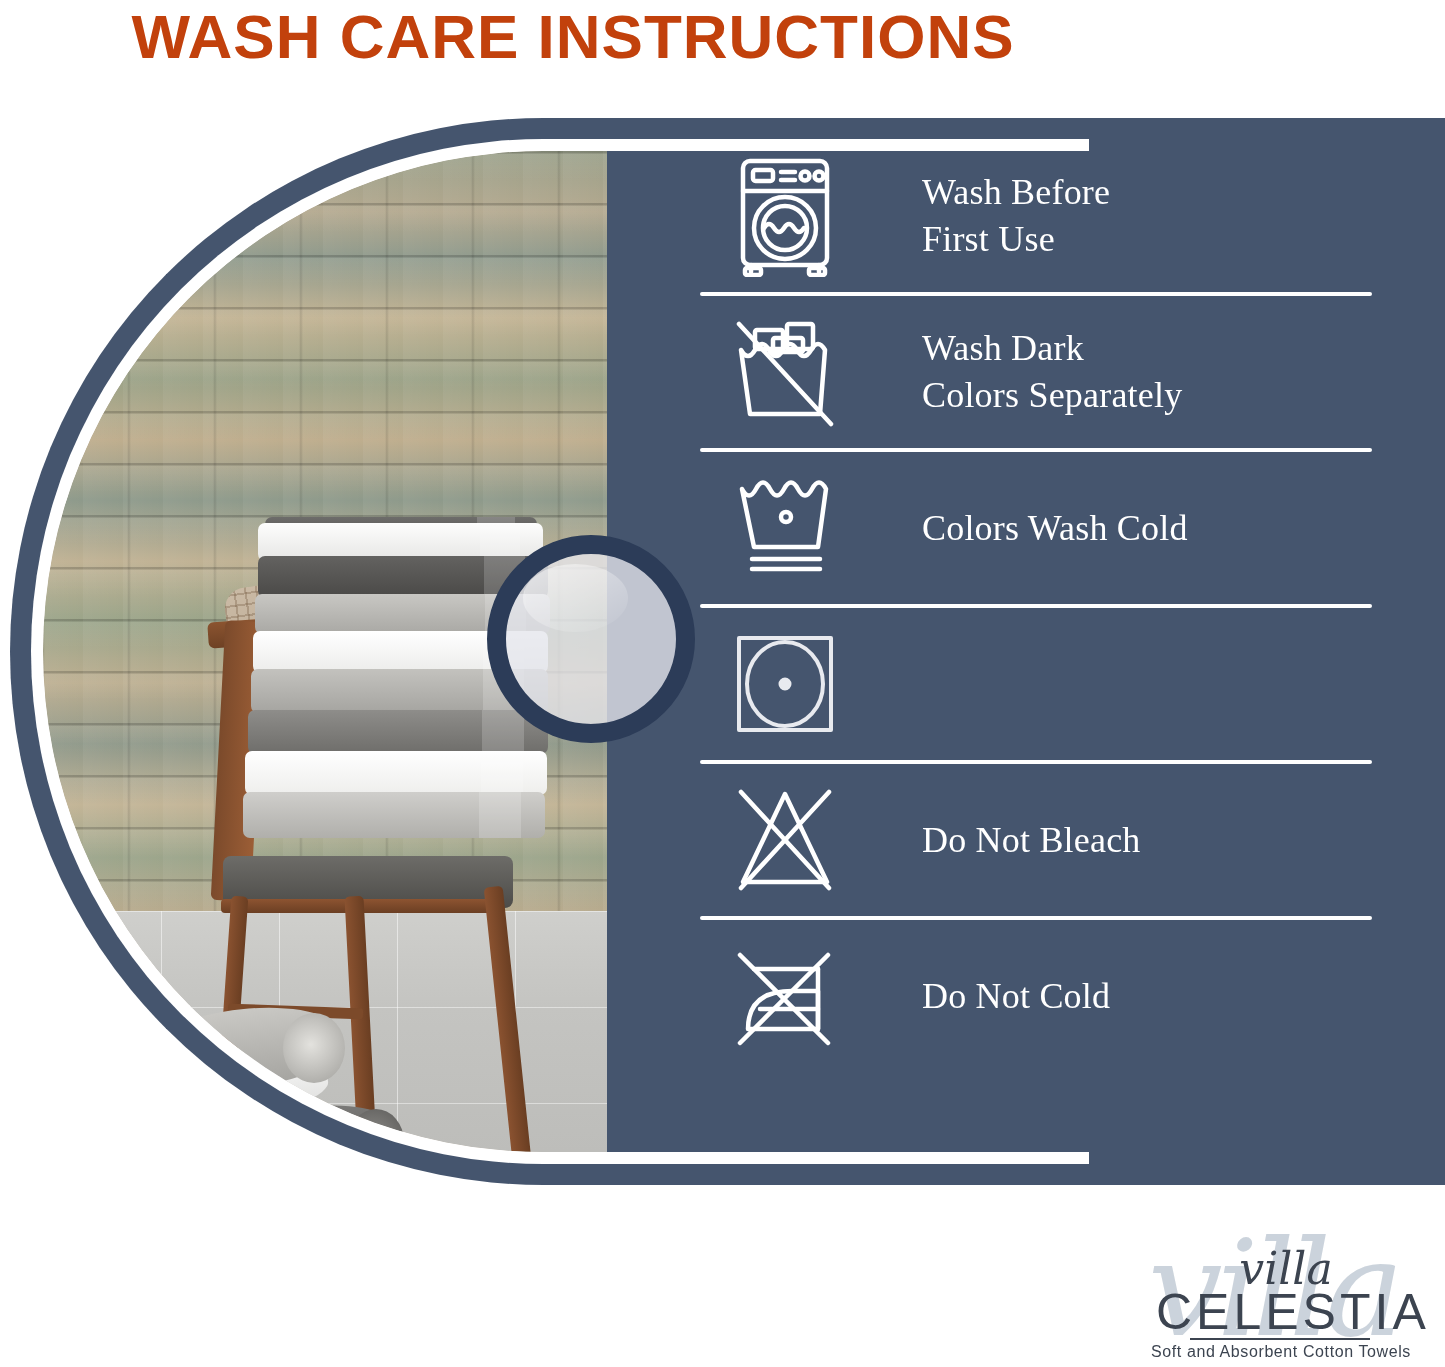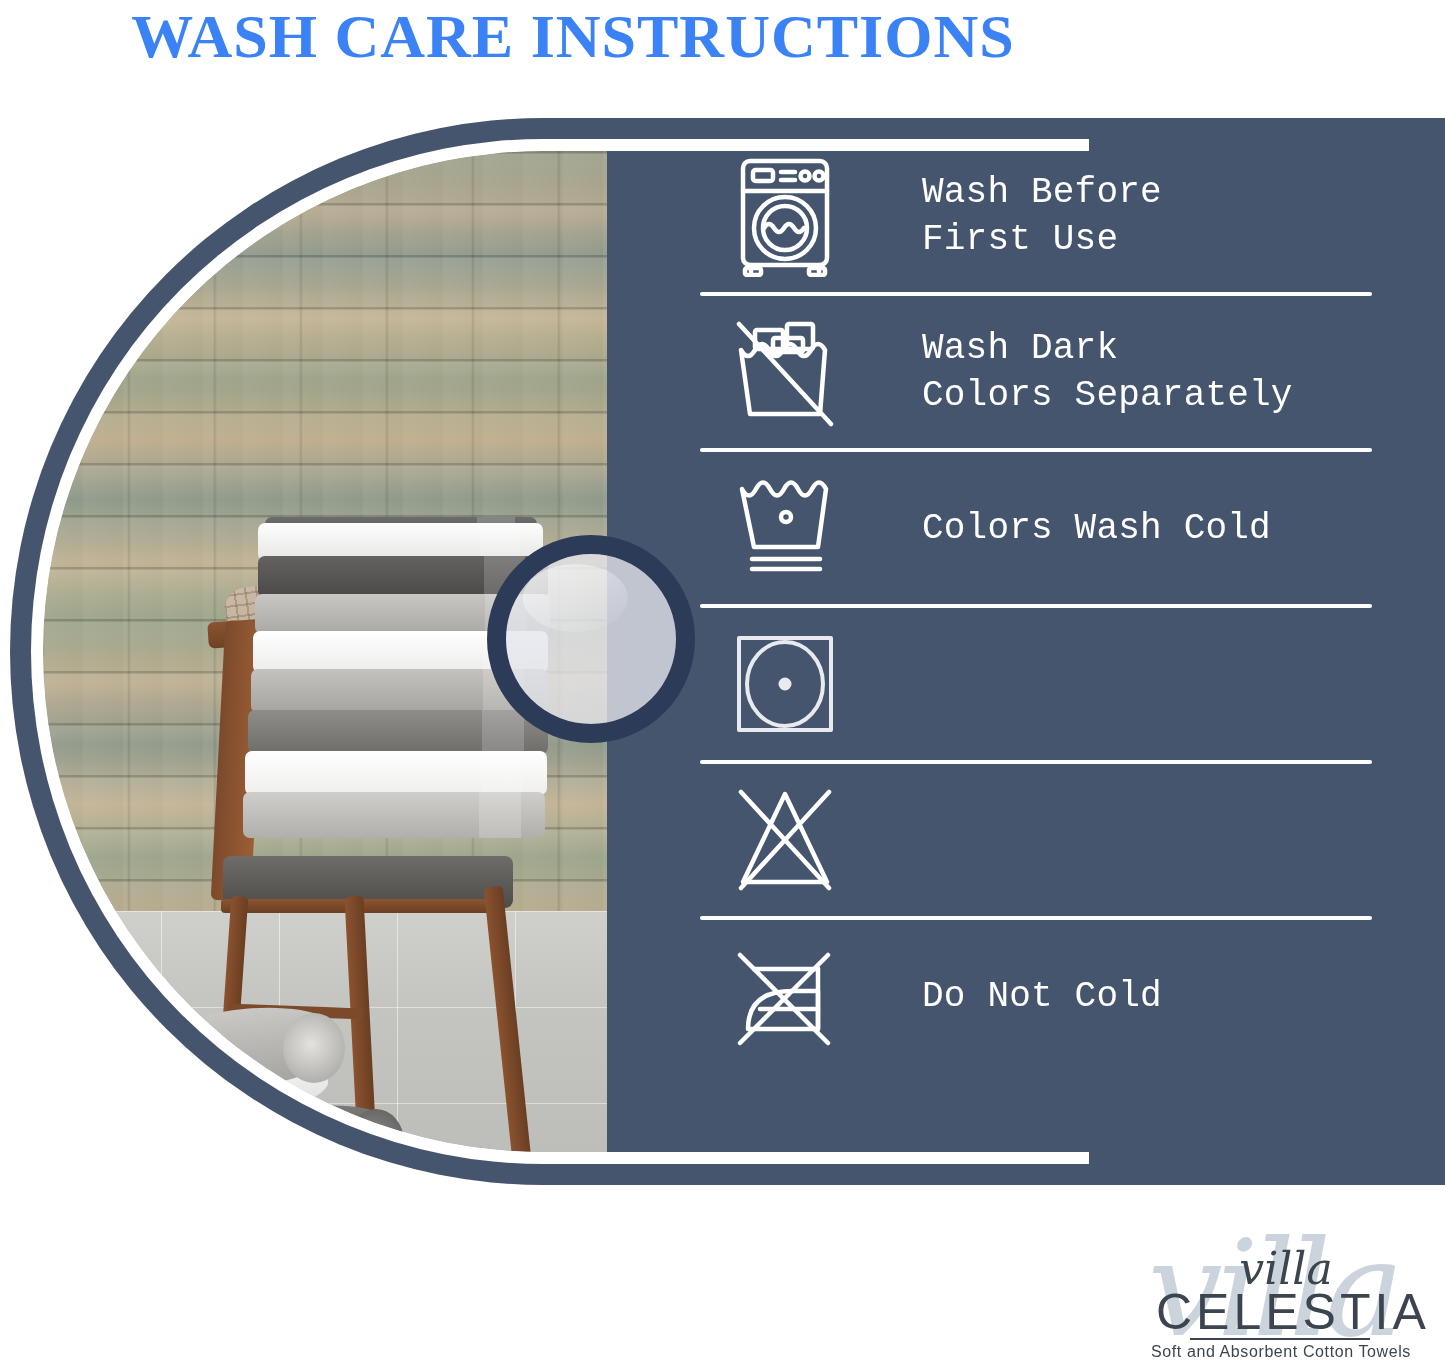--- a/index.html
+++ b/index.html
@@ -6,22 +6,22 @@
   body{
     width:1445px;height:1367px;position:relative;overflow:hidden;
     font-family:"Liberation Sans", sans-serif;
     background:#ffffff;
   }
   
   .title{
     position:absolute;left:0;top:0;width:1146px;height:72px;
     display:flex;align-items:center;justify-content:center;
     font-size:62px;font-weight:bold;letter-spacing:1px;
-    color:#3b82f6;white-space:nowrap;
-    font-family:Liberation Serif, serif;
+    color:#c2410c;white-space:nowrap;
+    font-family:Liberation Sans, sans-serif;
   }
 
   
   .blue-panel{
     position:absolute;left:607px;top:118px;width:838px;height:1067px;
     background:#45556e;
   }
 
   
   .capsule{
@@ -178,21 +178,21 @@
     position:relative;display:flex;align-items:center;
     height:152px;
   }
   .row .icon-wrap{
     width:170px;min-width:170px;height:140px;
     display:flex;align-items:center;justify-content:center;
   }
   .row .label{
     color:#ffffff;font-size:36px;line-height:47px;font-weight:400;
     letter-spacing:.2px;white-space:pre-line;
-    font-family:Liberation Mono, monospace;
+    font-family:Liberation Serif, serif;
     padding-left:52px;
   }
   .divider{
     height:4px;background:#ffffff;width:672px;margin:0;border-radius:2px;
   }
   svg{display:block;}
 </style>
 </head>
 <body>
 
@@ -307,20 +307,21 @@
   <div class="divider"></div>
 
   <div class="row">
     <div class="icon-wrap">
       <svg width="108" height="112" viewBox="0 0 108 112" fill="none" stroke="#ffffff" stroke-width="4.5" stroke-linecap="round" stroke-linejoin="round">
         <path d="M54 10 L96 98 H12 Z"></path>
         <line x1="10" y1="8" x2="98" y2="104"></line>
         <line x1="98" y1="8" x2="10" y2="104"></line>
       </svg>
     </div>
+    <div class="label">Do Not Bleach</div>
   </div>
   <div class="divider"></div>
 
   <div class="row">
     <div class="icon-wrap">
       <svg width="110" height="106" viewBox="0 0 110 106" fill="none" stroke="#ffffff" stroke-width="4.5" stroke-linecap="round" stroke-linejoin="round">
         <path d="M18 86 q0 -38 44 -38 h26 v38 Z"></path>
         <line x1="24" y1="26" x2="88" y2="26"></line>
         <line x1="88" y1="26" x2="88" y2="86"></line>
         <line x1="30" y1="66" x2="88" y2="66"></line>

